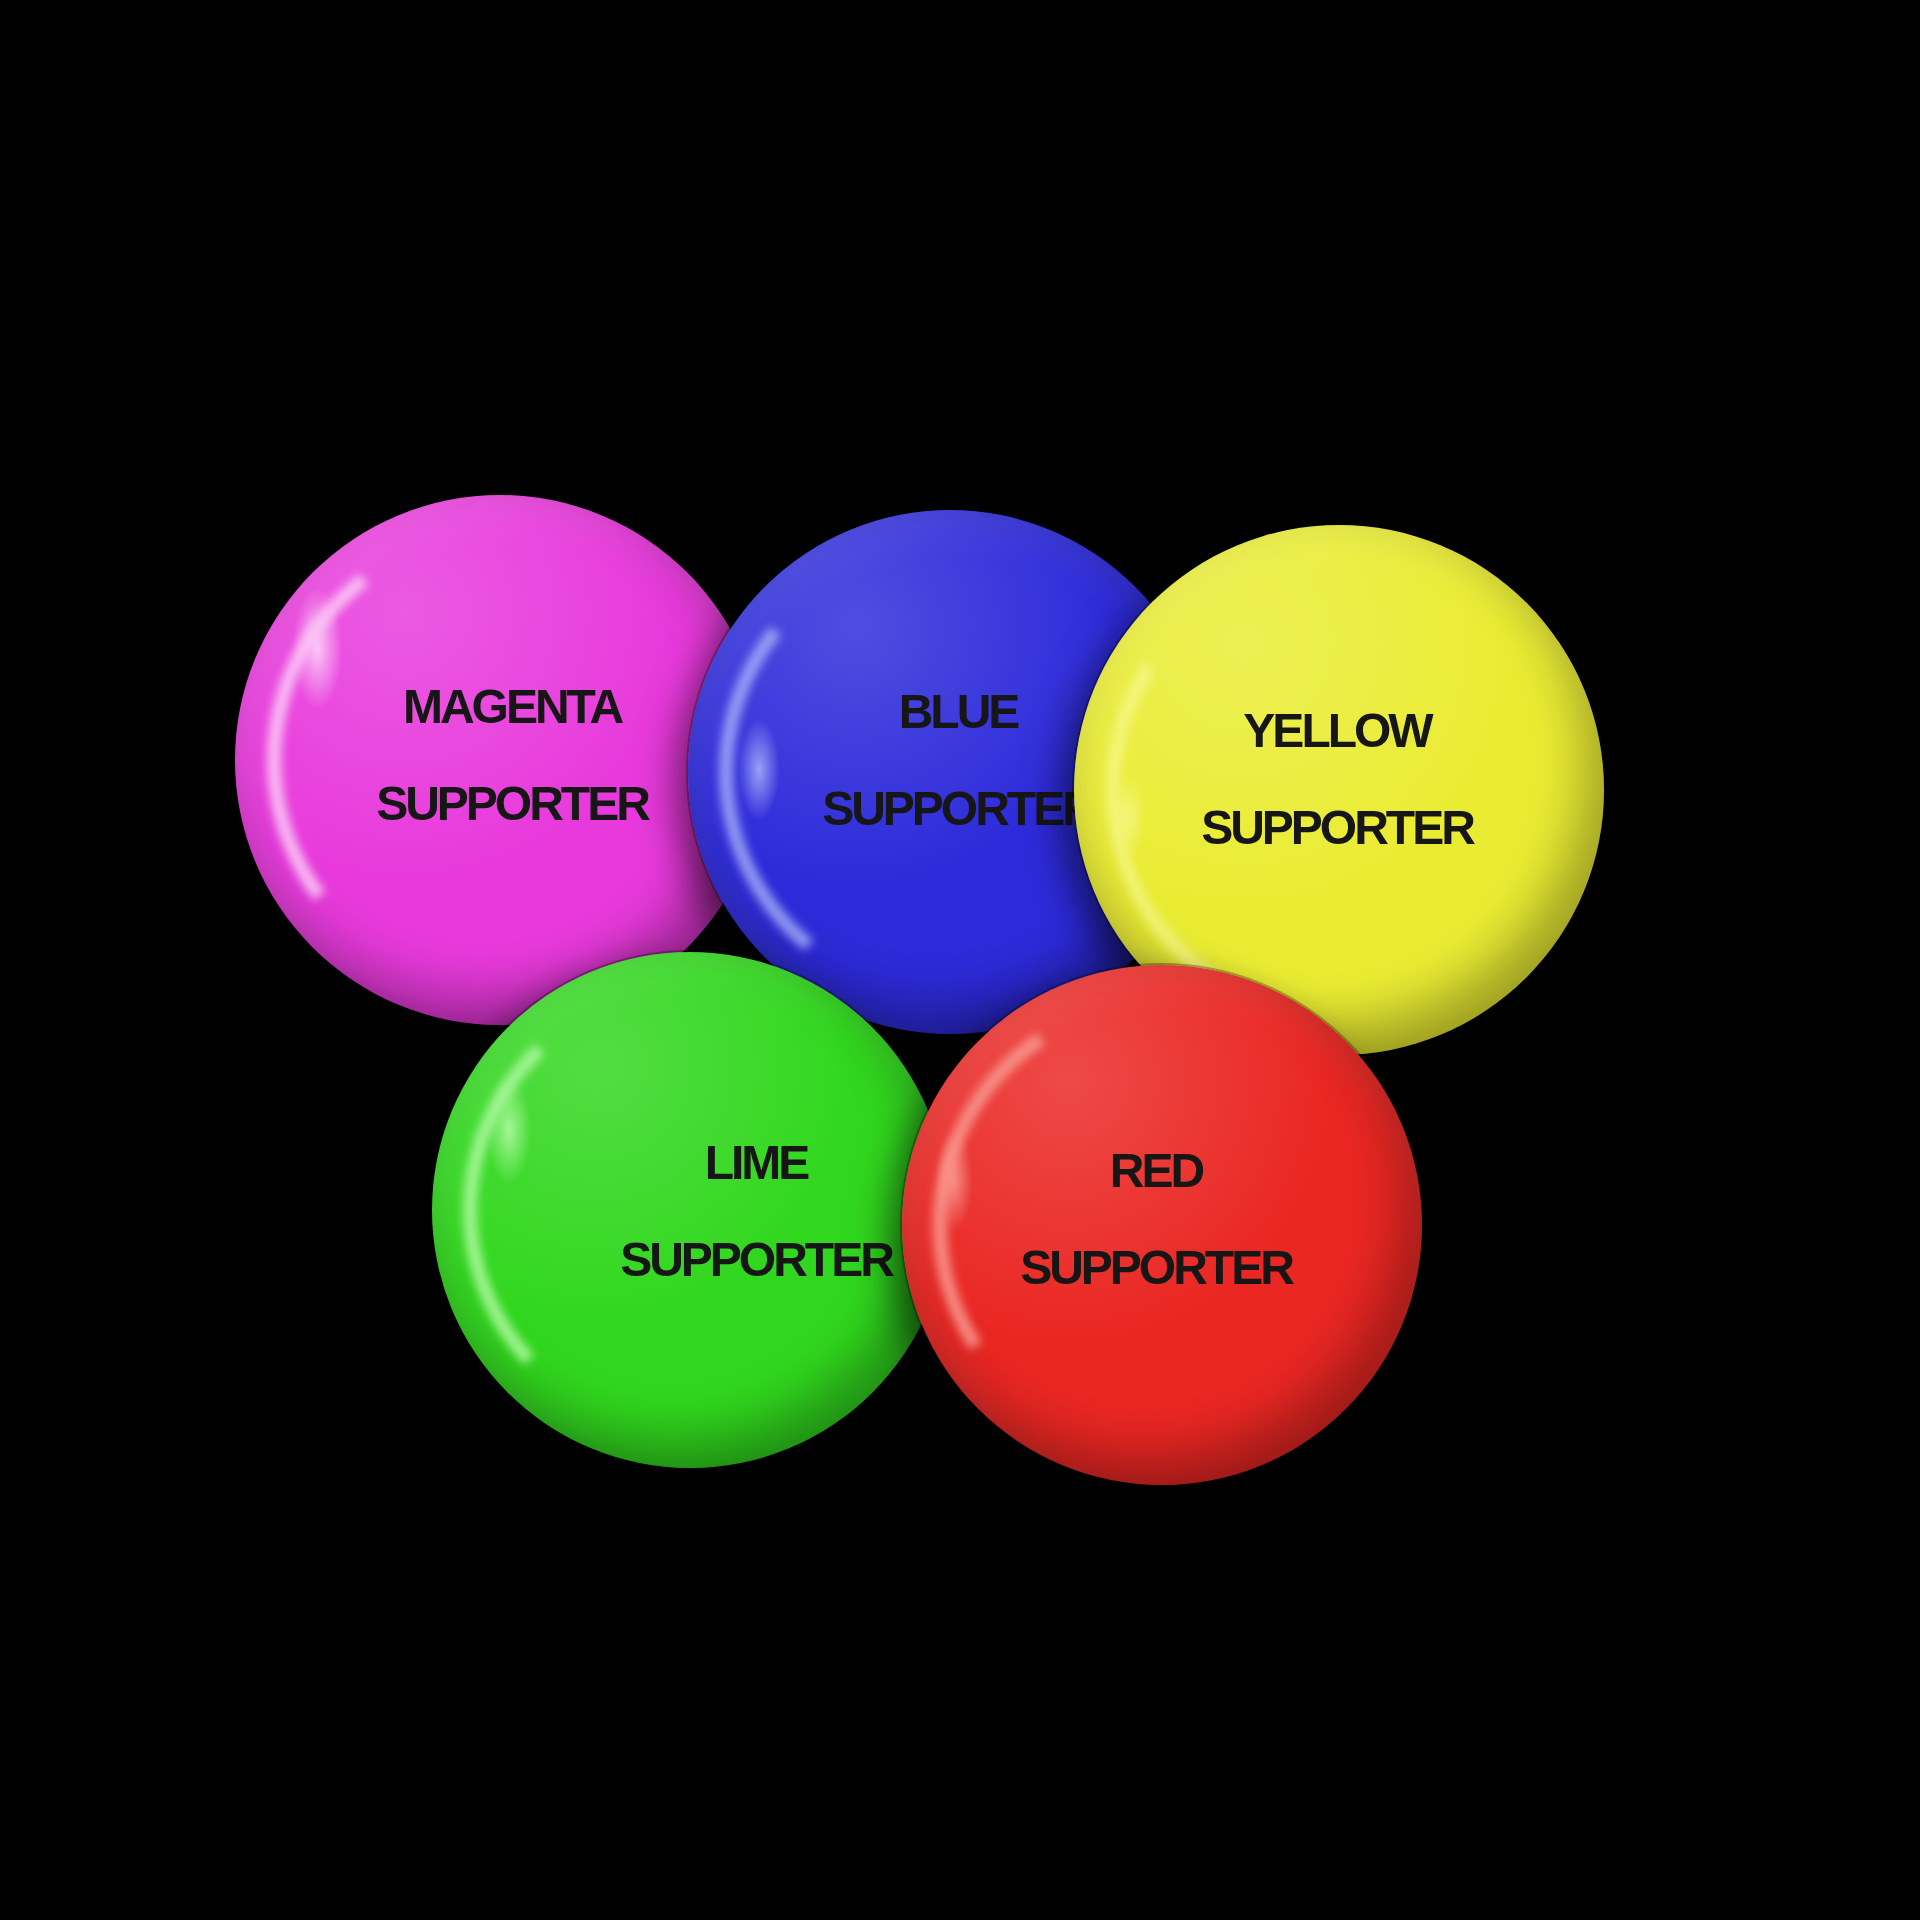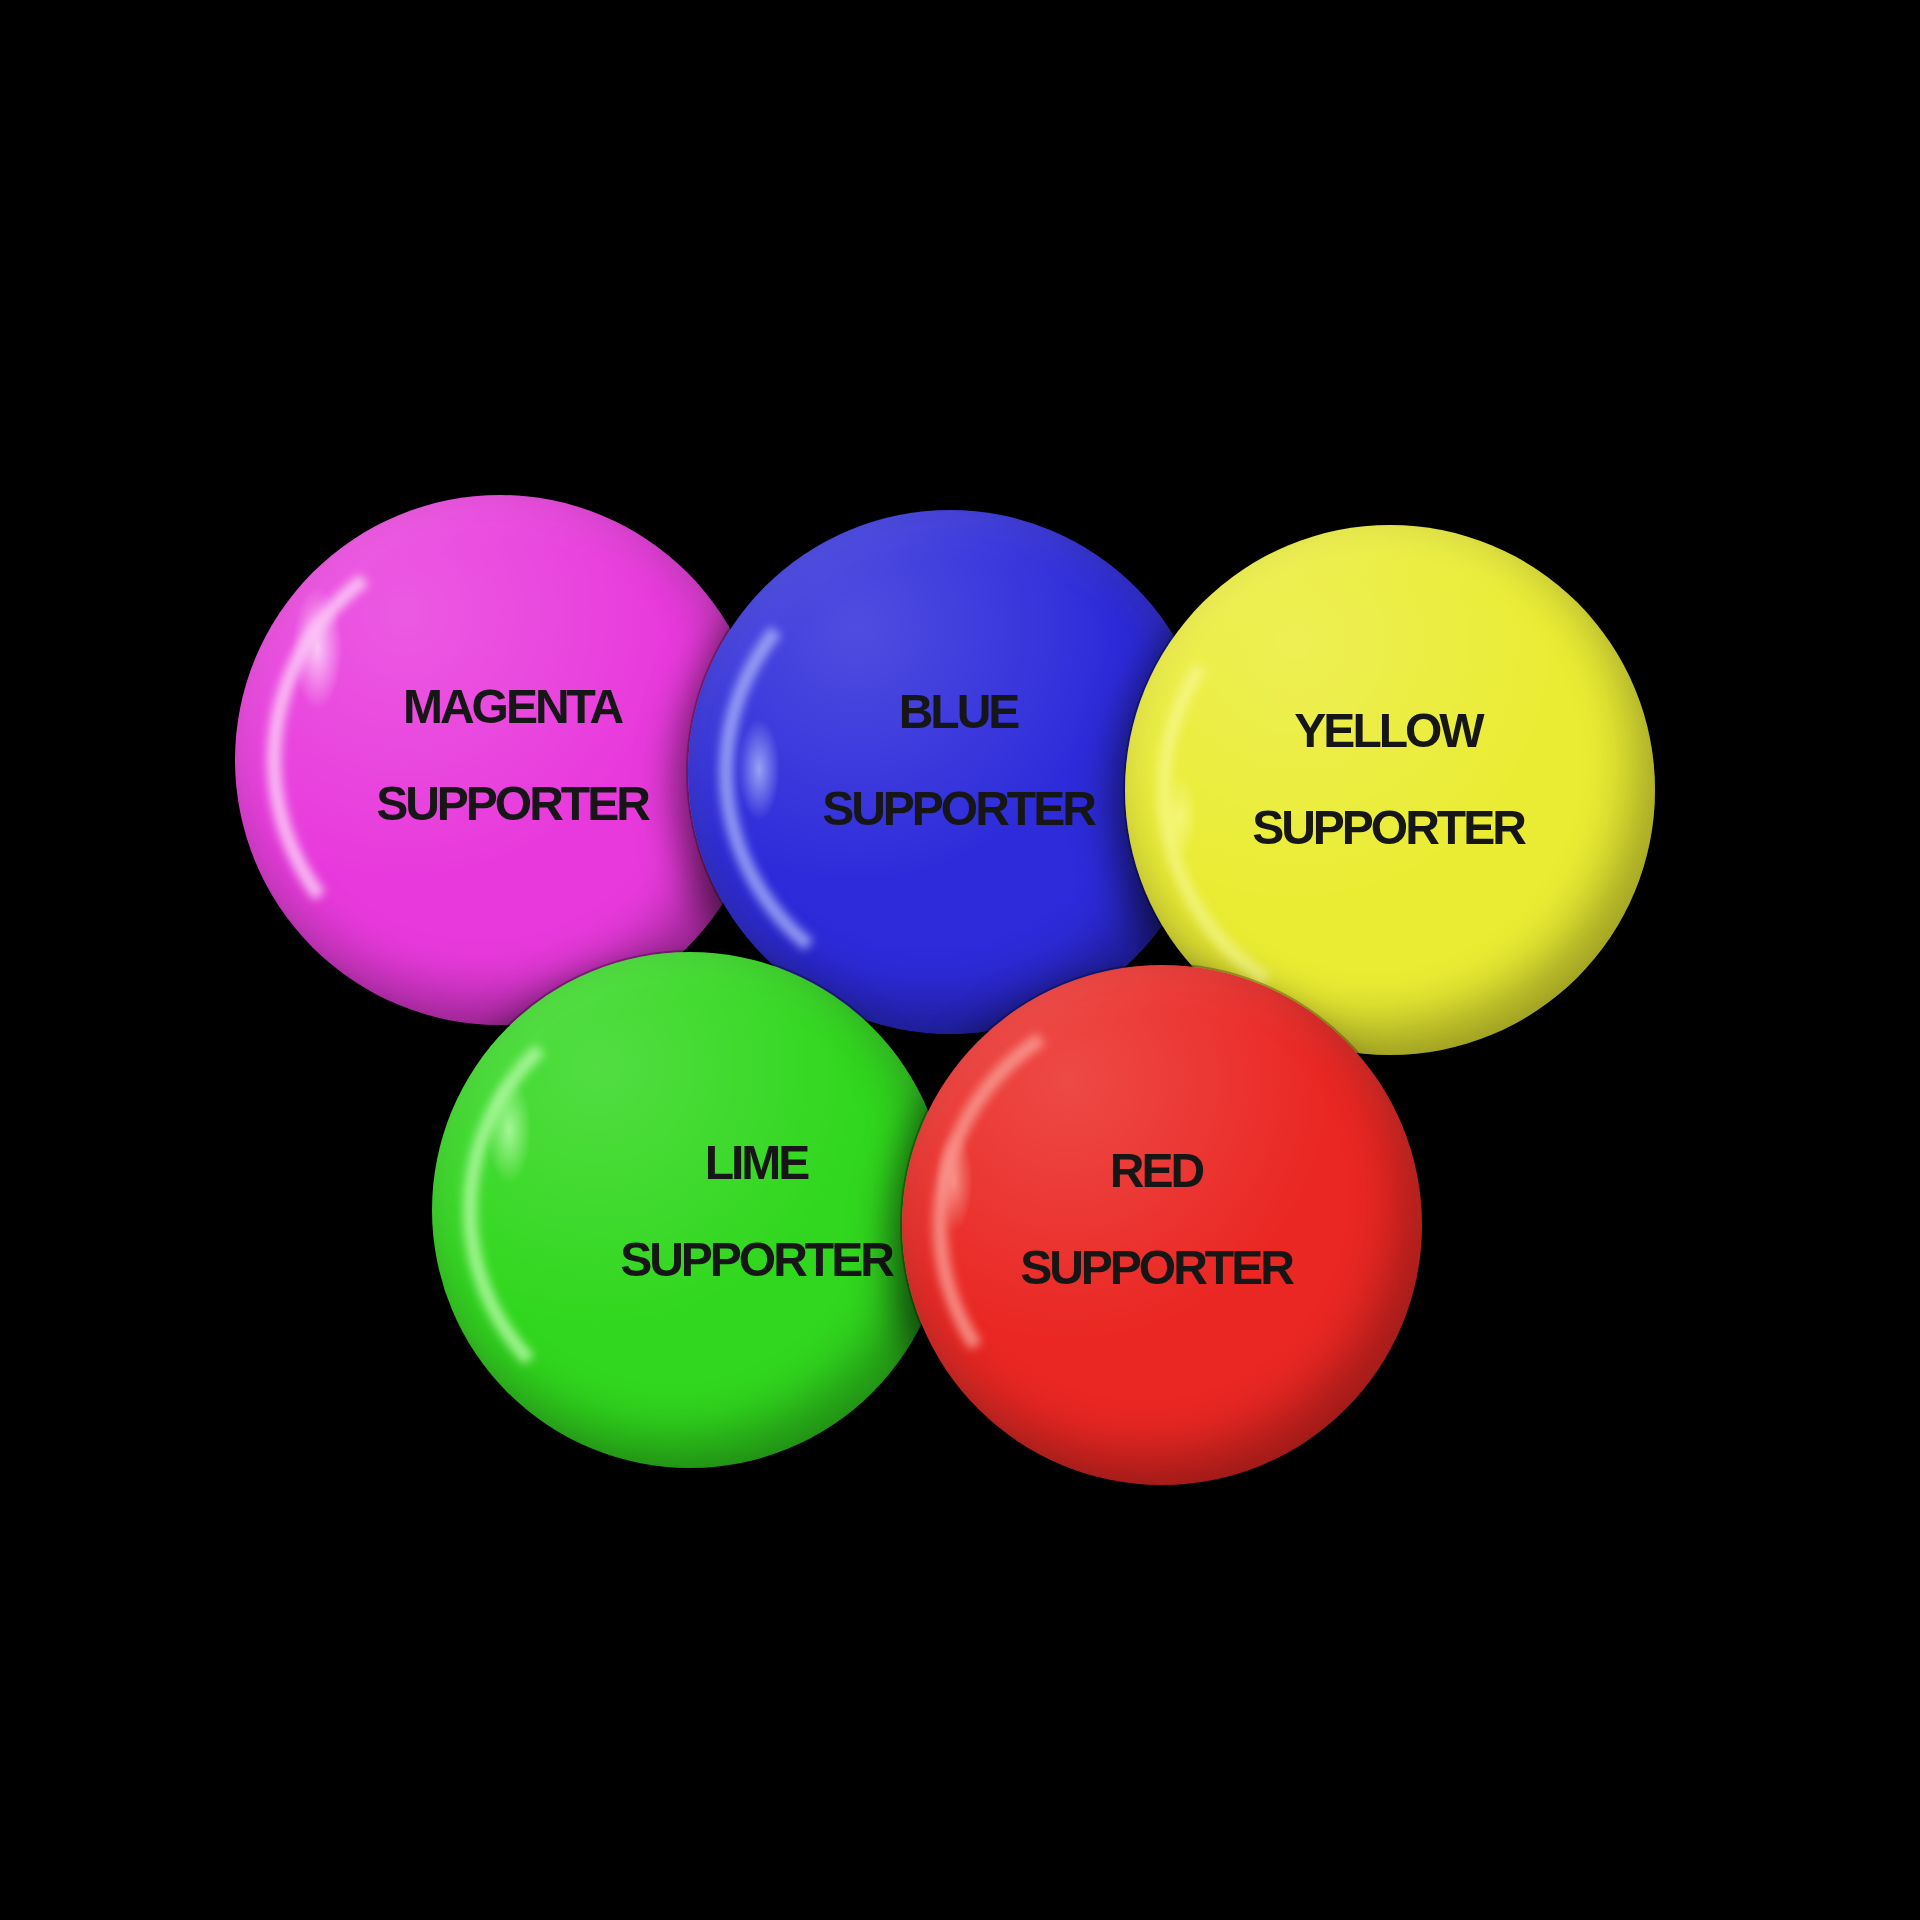--- a/index.html
+++ b/index.html
@@ -63,21 +63,21 @@
   #pin-magenta { left: 235px; top: 495px; width: 530px; height: 530px; z-index: 1; }
   #pin-magenta .shine-arc  { transform: rotate(8deg); opacity: 0.9; }
   #pin-magenta .shine-blob { left: 9%; top: 13%; width: 13%; height: 32%; opacity: 1; }
   #pin-magenta .label { transform: translate(calc(-50% + 12px), calc(-50% - 5px)); }
 
   #pin-blue { left: 688px; top: 510px; width: 524px; height: 524px; z-index: 2; }
   #pin-blue .shine-arc  { transform: rotate(-6deg); opacity: 0.8; }
   #pin-blue .shine-blob { left: 8%; top: 36%; width: 11%; height: 27%; opacity: 0.85; }
   #pin-blue .label { transform: translate(calc(-50% + 8px), calc(-50% - 12px)); }
 
-  #pin-yellow { left: 1125px; top: 525px; width: 530px; height: 530px; z-index: 3; }
+  #pin-yellow { left: 1074px; top: 525px; width: 530px; height: 530px; z-index: 3; }
   #pin-yellow .shine-arc  { transform: rotate(-12deg); opacity: 0.55; }
   #pin-yellow .shine-blob { left: 6%; top: 44%; width: 9%; height: 22%; opacity: 0.55; }
   #pin-yellow .label { transform: translate(calc(-50% - 2px), calc(-50% - 11px)); }
 
   #pin-lime { left: 432px; top: 952px; width: 516px; height: 516px; z-index: 4; }
   #pin-lime .shine-arc  { transform: rotate(2deg); opacity: 0.9; }
   #pin-lime .shine-blob { left: 9%; top: 20%; width: 12%; height: 29%; opacity: 0.95; }
   #pin-lime .label { transform: translate(calc(-50% + 18px), calc(-50% + 1px)); margin-left: 48px; }
 
   #pin-red { left: 902px; top: 965px; width: 520px; height: 520px; z-index: 5; }

